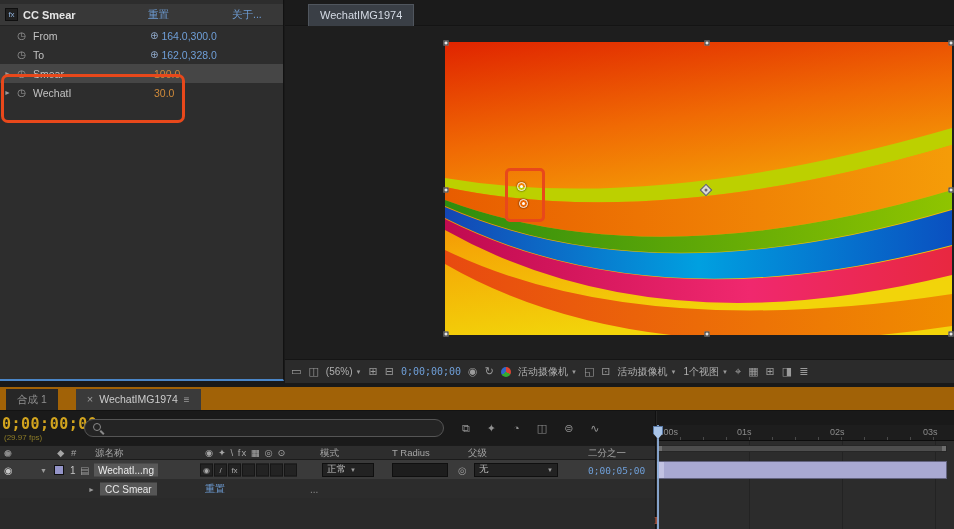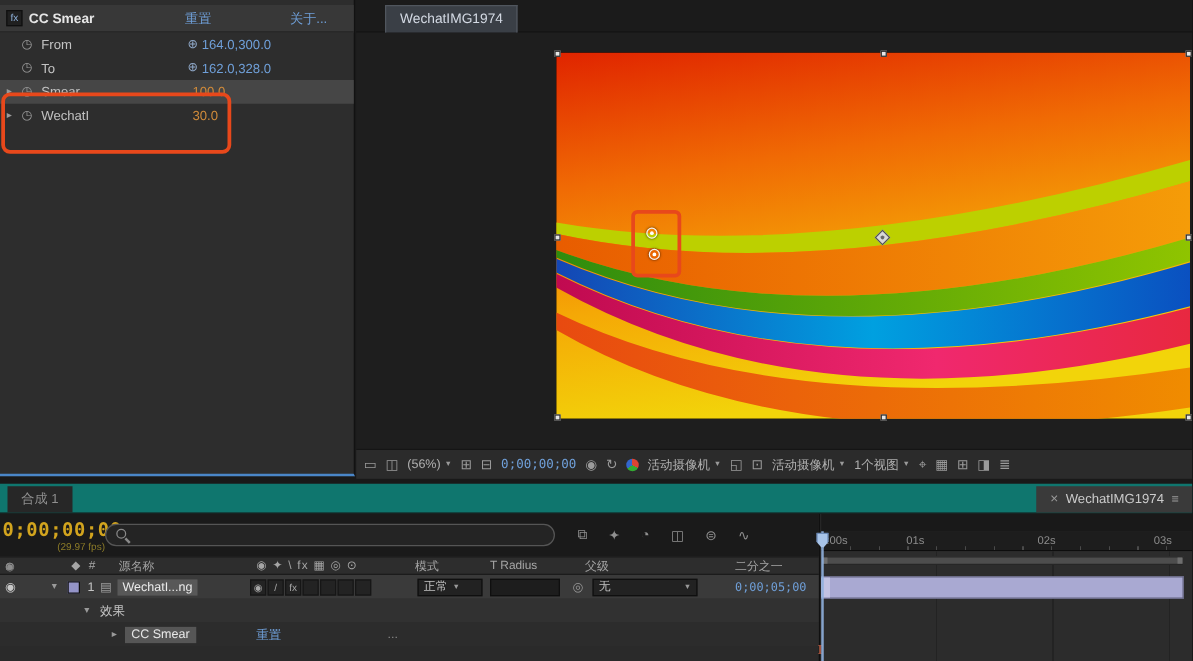--- a/index.html
+++ b/index.html
@@ -56,34 +56,34 @@
         font-size:10px;color:#b0b0b0;white-space:nowrap;overflow:hidden;}
   .tbi{font-size:11px;color:#9b9b9b;}
   .dd{display:inline-flex;align-items:center;gap:3px;cursor:pointer;}
   .ar{font-size:6px;color:#9a9a9a;}
   .tctext{color:#6f9fd8;font-family:"DejaVu Sans Mono",monospace;font-size:10px;}
   .rgbdot{width:10px;height:10px;border-radius:50%;
         background:conic-gradient(#d43 0 33%,#3a3 33% 66%,#36c 66% 100%);}
 
   
   .timeline{position:absolute;left:0;top:387px;width:954px;height:142px;background:#262626;}
-  .tl-tabs{height:24px;background:#0f766e;display:flex;align-items:flex-end;gap:18px;
-        padding-left:6px;border-bottom:1px solid #131313;justify-content:space-between;}
+  .tl-tabs{height:24px;background:#a16207;display:flex;align-items:flex-end;gap:18px;
+        padding-left:6px;border-bottom:1px solid #131313;}
   .tl-tab{height:21px;line-height:21px;padding:0 11px;font-size:10.5px;background:#272727;
         color:#8f8f8f;display:flex;gap:6px;align-items:center;cursor:pointer;}
   .tl-tab.active{background:#3a3a3a;color:#cccccc;}
   .tl-tab .x{color:#9a9a9a;font-size:11px;}
   .tl-tab .m{color:#9a9a9a;font-size:10px;}
   .tl-body{position:absolute;left:0;top:24px;right:0;bottom:0;}
   .tl-left{position:absolute;left:0;top:0;width:656px;height:100%;background:#2a2a2a;
         border-right:1px solid #101010;}
   .tl-toprow{height:34px;background:#1a1a1a;display:flex;align-items:center;position:relative;}
   .tc-block{width:84px;padding-left:2px;}
   .tc-big{font-size:15px;font-weight:bold;color:#d2a41e;font-family:"DejaVu Sans Mono",monospace;letter-spacing:.5px;}
-  .fps{font-size:8px;color:#8d7c28;padding-left:2px;text-align:right;}
+  .fps{font-size:8px;color:#8d7c28;padding-left:2px;}
   .searchbox{width:360px;height:18px;border:1px solid #555;border-radius:9px;background:#242424;
         display:flex;align-items:center;}
   .mag{position:relative;width:11px;height:11px;margin-left:8px;}
   .mag::before{content:"";position:absolute;left:0;top:0;width:6px;height:6px;border:1.5px solid #8a8a8a;border-radius:50%;}
   .mag::after{content:"";position:absolute;left:7.5px;top:7.5px;width:4.5px;height:1.5px;background:#8a8a8a;
         transform:rotate(45deg);transform-origin:0 0;}
   .tl-icons{display:flex;gap:17px;margin-left:18px;color:#909090;font-size:11px;}
   .tl-header{height:15px;background:#2d2d2d;border-top:1px solid #1b1b1b;border-bottom:1px solid #1b1b1b;
         position:relative;font-size:9.5px;color:#a5a5a5;}
   .tl-header span{position:absolute;top:1px;}
@@ -315,21 +315,21 @@
           <span class="avicons" style="left:4px">
             <span>◉</span>
               <span>♪</span>
               <span>○</span>
               <span>⊙</span>
           </span>
           <span style="left:57px">◆</span>
           <span style="left:71px">#</span>
           <span style="left:95px">源名称</span>
           <span style="left:205px;letter-spacing:1px">◉ ✦ \ fx ▦ ◎ ⊙</span>
-          <span style="left:332px">模式</span>
+          <span style="left:320px">模式</span>
           <span style="left:392px">T Radius</span>
           <span style="left:468px">父级</span>
           <span style="left:588px">二分之一</span>
         </div>
 
         <div class="tl-row layer-row">
           <span class="abs" style="left:4px;color:#c8c8c8">◉</span>
           <span class="abs twirl" style="left:36px">▼</span>
           <span class="abs chip" style="left:54px"></span>
           <span class="abs" style="left:70px">1</span>
@@ -337,51 +337,47 @@
           <span class="abs namechip" style="left:94px">WechatI...ng</span>
           <span class="abs cells" style="left:200px">
             <span class="cell">◉</span>
             <span class="cell">/</span>
             <span class="cell">fx</span>
             <span class="cell"></span>
             <span class="cell"></span>
             <span class="cell"></span>
             <span class="cell"></span>
           </span>
-          <span class="abs ddbox" style="left:334px;width:52px">
+          <span class="abs ddbox" style="left:322px;width:52px">
             <span>正常</span>
             <span class="ar">▼</span>
           </span>
           <span class="abs trkbox" style="left:392px"></span>
           <span class="abs" style="left:458px;color:#9a9a9a">◎</span>
           <span class="abs ddbox" style="left:474px;width:84px">
             <span>无</span>
             <span class="ar" style="margin-left:auto">▼</span>
           </span>
           <span class="abs durval" style="left:588px">0;00;05;00</span>
         </div>
 
-        <div class="tl-row group-row">
-          <span class="abs twirl" style="left:62px">▼</span>
-          <span class="abs" style="left:80px">效果</span>
-        </div>
 
         <div class="tl-row fx-row">
           <span class="abs twirl" style="left:84px">►</span>
           <span class="abs fxnamechip" style="left:100px">CC Smear</span>
           <span class="abs link" style="left:205px">重置</span>
           <span class="abs" style="left:310px;color:#8a8a8a">...</span>
         </div>
       </div>
 
       <div class="tl-right">
         <div class="strip"></div>
         <div class="ruler">
           <span style="left:4px">:00s</span>
-          <span style="left:68px">01s</span>
+          <span style="left:80px">01s</span>
           <span style="left:173px">02s</span>
           <span style="left:266px">03s</span>
         </div>
         <div class="graph">
           <div class="workarea"></div>
           <div class="layerbar"></div>
           <span class="imark" style="top:73px">I</span>
 
         </div>
         <div class="cti-line"></div>

